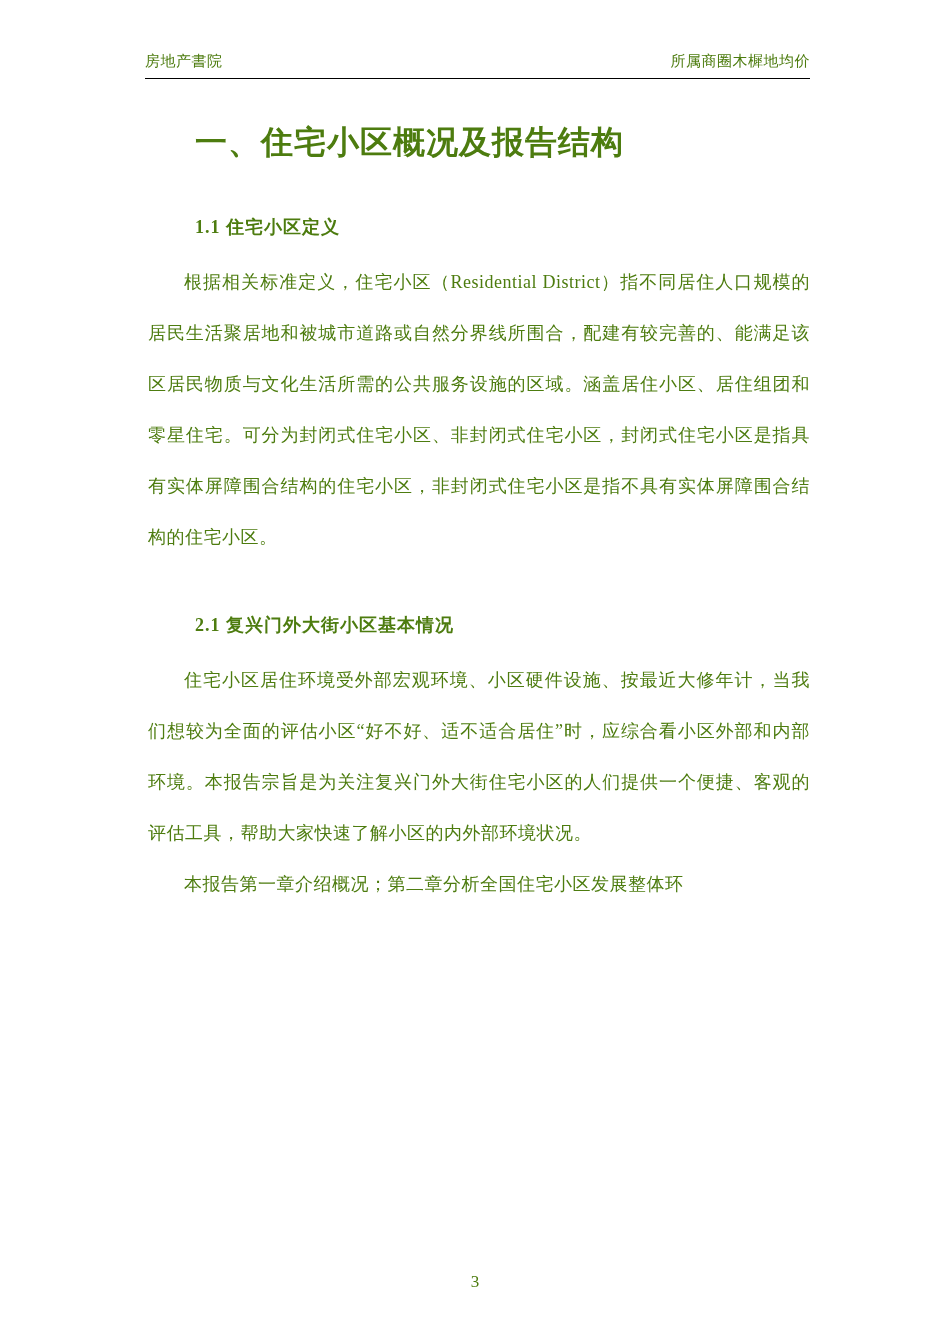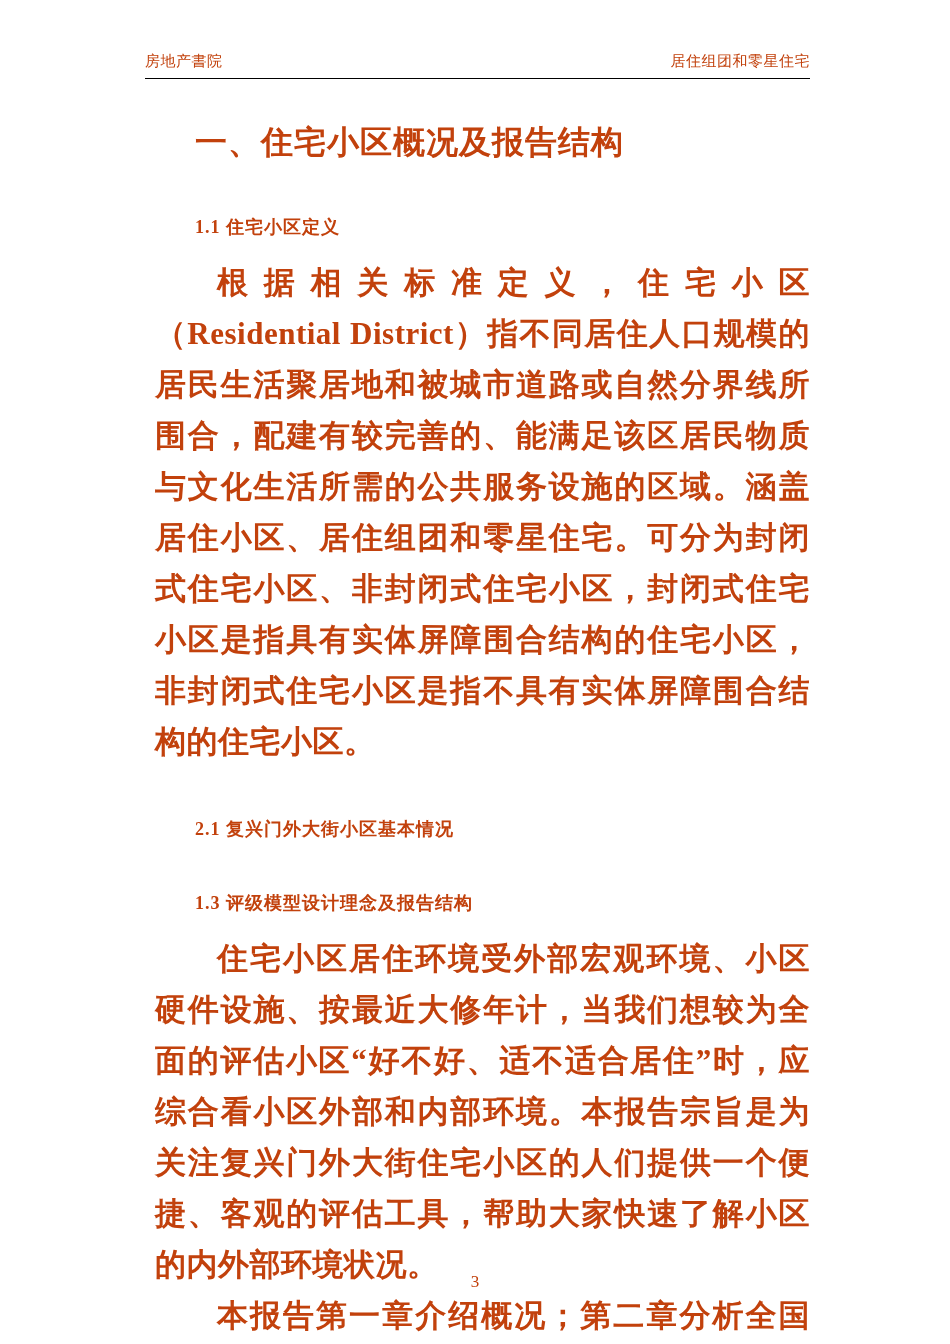--- a/index.html
+++ b/index.html
@@ -9,21 +9,21 @@
   }
   .page {
     position: relative;
     width: 950px;
     height: 1344px;
     margin: 0 auto;
     background: #ffffff;
     box-sizing: border-box;
     padding: 52px 140px 0 145px;
     font-family: "Liberation Serif", "DejaVu Serif", serif;
-    color: #c2410c;
+    color: #4d7c0f;
     overflow: hidden;
   }
   .header {
     display: flex;
     justify-content: space-between;
     align-items: flex-end;
     font-size: 15px;
     padding-bottom: 7px;
     border-bottom: 1px solid #000000;
     letter-spacing: 0.5px;
@@ -34,59 +34,57 @@
     margin: 42px 0 0 50px;
     letter-spacing: 1px;
   }
   .section-heading {
     font-size: 18px;
     font-weight: bold;
     margin: 50px 0 18px 50px;
     letter-spacing: 1px;
   }
   .para {
-    font-size: 31px;
+    font-size: 18px;
     line-height: 51px;
     text-align: justify;
     text-justify: inter-ideograph;
     text-indent: 2em;
-    margin: 16px 0 0 10px;
+    margin: 16px 0 0 3px;
     letter-spacing: 0.5px;
-    font-weight: bold;
   }
   .para + .para {
     margin-top: 0;
   }
   .footer {
     position: absolute;
     left: 0;
     right: 0;
     bottom: 52px;
     text-align: center;
     font-size: 17px;
   }
 </style>
 </head>
 <body>
 
 <div class="page">
 
   <div class="header">
     <span>房地产書院</span>
-    <span>居住组团和零星住宅</span>
+    <span>所属商圈木樨地均价</span>
   </div>
 
   <h1 class="doc-title">一、住宅小区概况及报告结构</h1>
 
   <h2 class="section-heading">1.1 住宅小区定义</h2>
   <p class="para">根据相关标准定义，住宅小区（Residential District）指不同居住人口规模的居民生活聚居地和被城市道路或自然分界线所围合，配建有较完善的、能满足该区居民物质与文化生活所需的公共服务设施的区域。涵盖居住小区、居住组团和零星住宅。可分为封闭式住宅小区、非封闭式住宅小区，封闭式住宅小区是指具有实体屏障围合结构的住宅小区，非封闭式住宅小区是指不具有实体屏障围合结构的住宅小区。</p>
 
   <h2 class="section-heading">2.1 复兴门外大街小区基本情况</h2>
 
-  <h2 class="section-heading">1.3 评级模型设计理念及报告结构</h2>
   <p class="para">住宅小区居住环境受外部宏观环境、小区硬件设施、按最近大修年计，当我们想较为全面的评估小区“好不好、适不适合居住”时，应综合看小区外部和内部环境。本报告宗旨是为关注复兴门外大街住宅小区的人们提供一个便捷、客观的评估工具，帮助大家快速了解小区的内外部环境状况。</p>
   <p class="para">本报告第一章介绍概况；第二章分析全国住宅小区发展整体环</p>
 
   <div class="footer">
     <span>3</span>
   </div>
 
 </div>
 
 </body></html>

